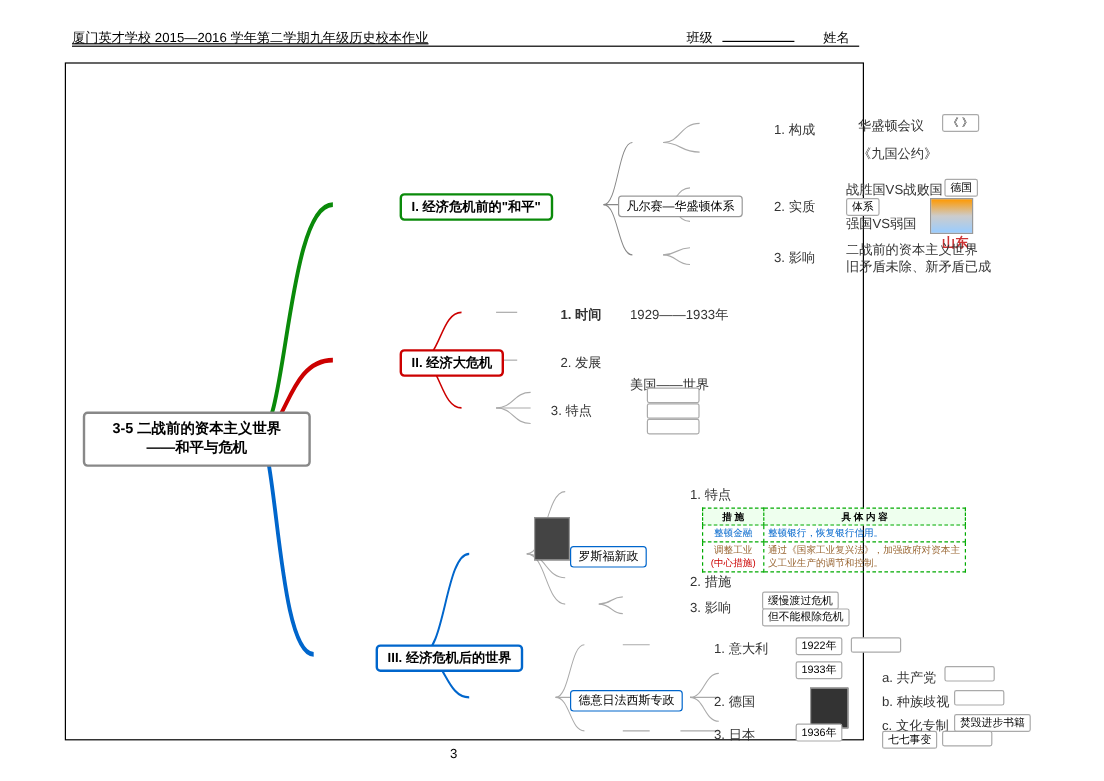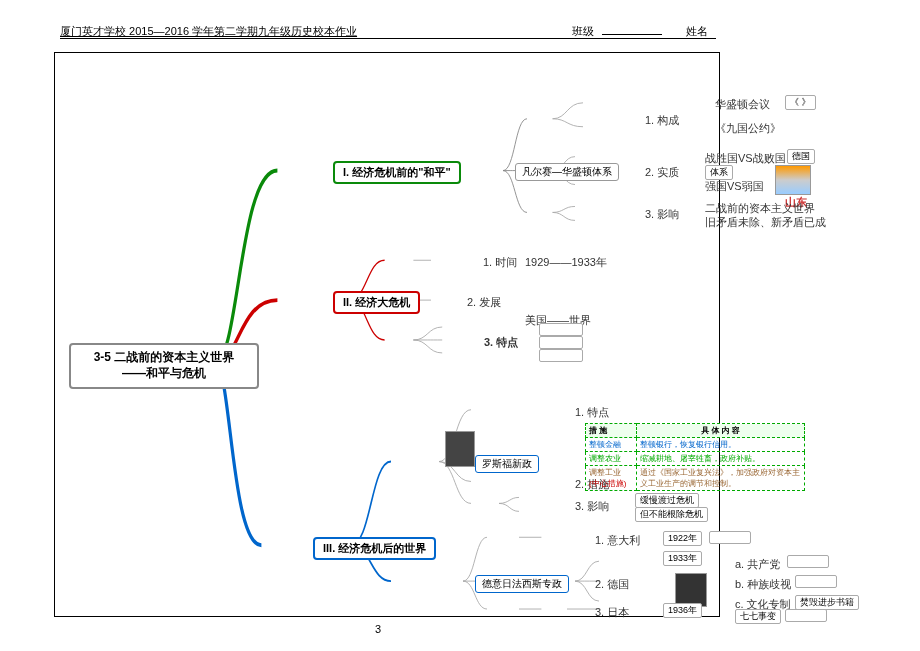--- a/index.html
+++ b/index.html
@@ -24,21 +24,21 @@
 .empty-box{position:absolute;border:1px solid #aaa;border-radius:2px;background:#fff;height:11px}
 
 .img-ph{position:absolute;background:#ddd;border:1px solid #999}
 .img-flag{left:720px;top:112px;width:34px;height:28px;background:linear-gradient(#f90,#ccc,#9cf)}
 .img-fdr{left:390px;top:378px;width:28px;height:34px;background:#444}
 .img-hitler{left:620px;top:520px;width:30px;height:32px;background:#333}
 
 .table{position:absolute;left:530px;top:370px;width:220px;border-collapse:collapse;font-size:8px}
 .table td,.table th{border:1px dashed #0a0;padding:1px 3px;vertical-align:top}
 .table th{background:#efe;font-weight:bold;text-align:center}
-.table .c1{text-align:left;width:44px}
+.table .c1{text-align:center;width:44px}
 .c-blue{color:#06c}.c-green{color:#0a0}.c-brown{color:#963}.c-purple{color:#a3a}.c-red{color:#c00}
 </style>
 </head>
 <body>
 
 <div class="page">
   <div class="hdr">
     <span class="title">厦门英才学校 2015—2016 学年第二学期九年级历史校本作业</span>
     <span class="spacer"></span>
     <span class="label">班级</span>
@@ -104,40 +104,40 @@
         <div>3-5  二战前的资本主义世界</div>
         <div>——和平与危机</div>
       </div>
     </div>
 
     <div class="branch-box b1">I. 经济危机前的"和平"</div>
     <div class="branch-box b2">II. 经济大危机</div>
     <div class="branch-box b3">III. 经济危机后的世界</div>
 
     <div class="sub-box" style="left:460px;top:110px">凡尔赛—华盛顿体系</div>
-    <div class="leaf" style="left:590px;top:60px">1. 构成</div>
+    <div class="leaf" style="left:590px;top:48px">1. 构成</div>
     <div class="leaf" style="left:660px;top:44px">华盛顿会议</div>
     <div class="small-box" style="left:730px;top:42px">《        》</div>
     <div class="leaf" style="left:660px;top:68px">《九国公约》</div>
     <div class="leaf" style="left:590px;top:112px">2. 实质</div>
     <div class="small-box" style="left:650px;top:112px">体系</div>
     <div class="leaf" style="left:650px;top:98px">战胜国VS战败国</div>
     <div class="leaf" style="left:650px;top:126px">强国VS弱国</div>
     <div class="small-box" style="left:732px;top:96px">德国</div>
     <div class="img-ph img-flag"></div>
     <div class="leaf" style="left:730px;top:142px;color:#c33;font-weight:bold">山东</div>
     <div class="leaf" style="left:590px;top:154px">3. 影响</div>
     <div class="leaf" style="left:650px;top:148px">二战前的资本主义世界</div>
     <div class="leaf" style="left:650px;top:162px">旧矛盾未除、新矛盾已成</div>
 
-    <div class="leaf" style="left:428px;top:202px;font-weight:normal">1. 时间</div>
+    <div class="leaf" style="left:412px;top:202px;font-weight:bold">1. 时间</div>
     <div class="leaf" style="left:470px;top:202px">1929——1933年</div>
     <div class="leaf" style="left:412px;top:242px;font-weight:normal">2. 发展</div>
     <div class="leaf" style="left:470px;top:260px">美国——世界</div>
-    <div class="leaf" style="left:429px;top:282px;font-weight:bold">3. 特点</div>
+    <div class="leaf" style="left:404px;top:282px;font-weight:normal">3. 特点</div>
     <div class="empty-box" style="left:484px;top:270px;width:42px"></div>
     <div class="empty-box" style="left:484px;top:283px;width:42px"></div>
     <div class="empty-box" style="left:484px;top:296px;width:42px"></div>
 
     <div class="sub-box subB" style="left:420px;top:402px">罗斯福新政</div>
     <div class="sub-box subB" style="left:420px;top:522px">德意日法西斯专政</div>
     <div class="img-ph img-fdr"></div>
     <div class="leaf" style="left:520px;top:352px">1. 特点</div>
     <div class="leaf" style="left:520px;top:424px">2. 措施</div>
     <div class="leaf" style="left:520px;top:446px">3. 影响</div>
@@ -146,24 +146,20 @@
 
     <table class="table">
       <tbody>
           <tr>
             <th class="c1">措 施</th>
             <th>具 体 内 容</th>
           </tr>
       <tr>
             <td class="c1 c-blue">整顿金融</td>
             <td class="c-blue">整顿银行，恢复银行信用。</td>
-          </tr>
-      <tr>
-            <td class="c1 c-green">调整农业</td>
-            <td class="c-green">缩减耕地、屠宰牲畜，政府补贴。</td>
           </tr>
       <tr>
             <td class="c1"><span class="c-brown">调整工业</span><br><span class="c-red">(中心措施)</span></td>
             <td class="c-brown">通过《国家工业复兴法》，加强政府对资本主义工业生产的调节和控制。</td>
           </tr>
     </tbody>
       </table>
 
     <div class="leaf" style="left:540px;top:480px">1. 意大利</div>
     <div class="small-box" style="left:608px;top:478px">1922年</div>

